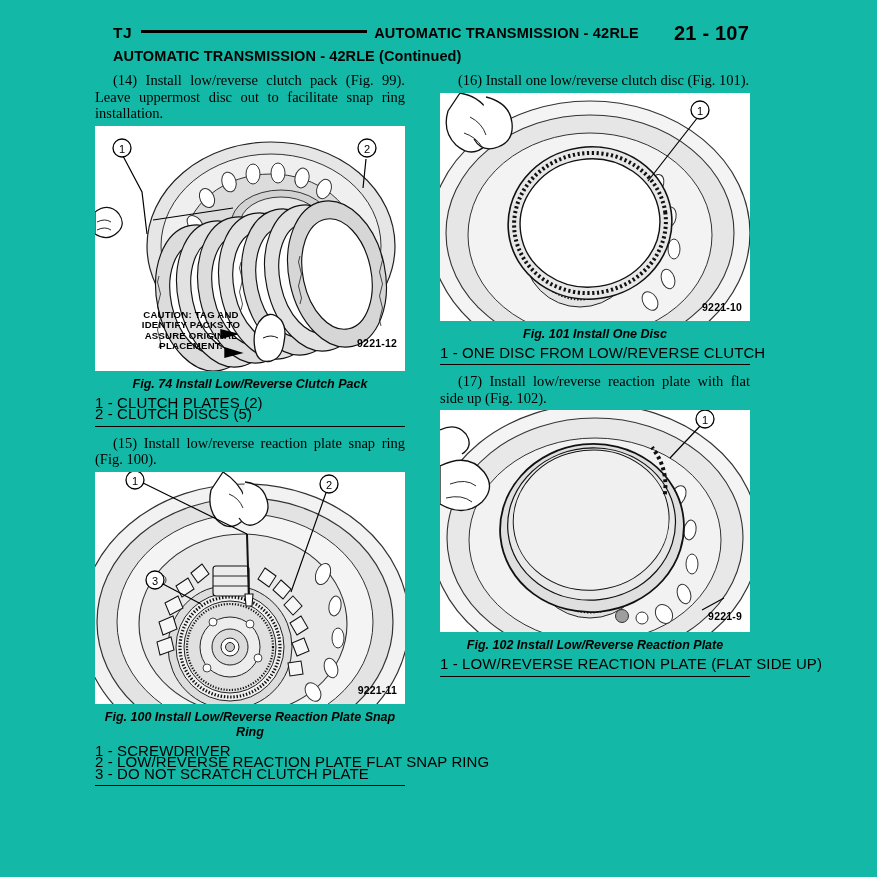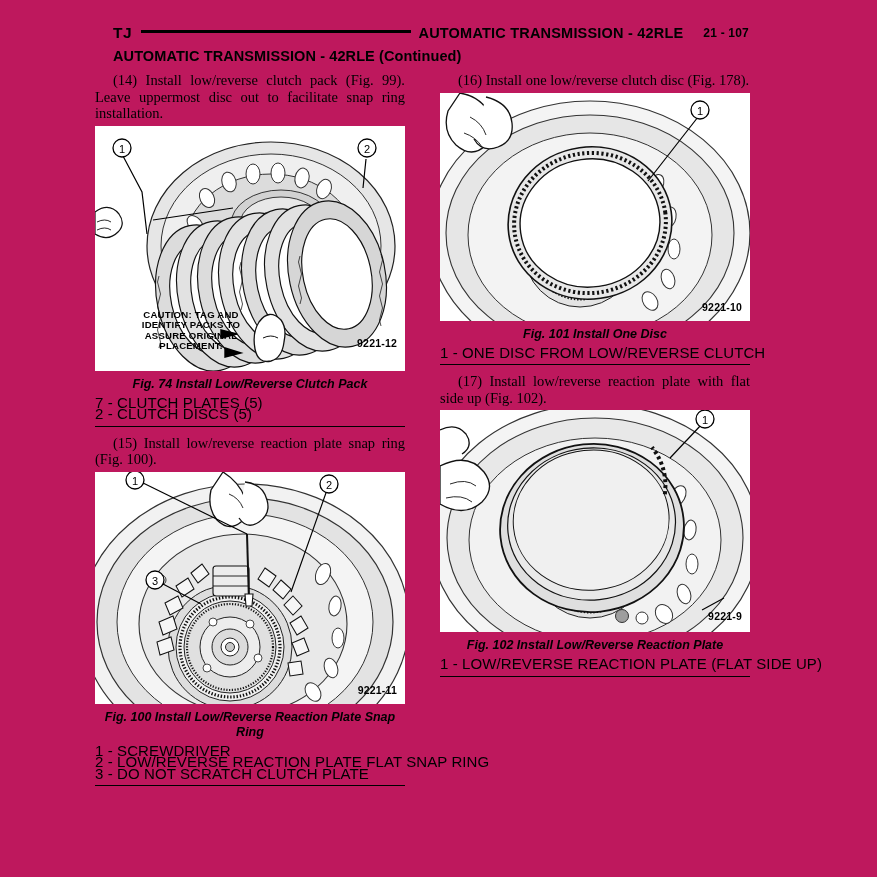--- a/index.html
+++ b/index.html
@@ -4,21 +4,21 @@
 <style>
   html, body {
     margin: 0;
     padding: 0;
     background: #ffffff;
   }
   .page {
     position: relative;
     width: 877px;
     height: 877px;
-    background: #be185d;
+    background: #14b8a6;
     font-family: "Liberation Serif", serif;
     color: #000000;
     overflow: hidden;
   }
 
   
   .header {
     position: absolute;
     left: 113px;
     top: 22px;
@@ -41,23 +41,23 @@
     margin: 0 7px 3px 9px;
   }
   .header-title {
     font-weight: bold;
     font-size: 14.5px;
     white-space: nowrap;
     letter-spacing: 0.2px;
   }
   .header-page {
     font-weight: bold;
-    font-size: 12px;
+    font-size: 20px;
     white-space: nowrap;
-    margin-left: 20px;
+    margin-left: 35px;
     letter-spacing: 0.2px;
   }
 
   .subhead {
     position: absolute;
     left: 113px;
     top: 48px;
     font-family: "Liberation Sans", sans-serif;
     font-weight: bold;
     font-size: 14.5px;
@@ -257,21 +257,21 @@
             <circle cx="27" cy="22" r="9" fill="#fff" stroke="#000" stroke-width="1.3"></circle>
             <text x="27" y="26.5" font-family="Liberation Sans, sans-serif" font-size="11" text-anchor="middle" fill="#000">1</text>
             <circle cx="272" cy="22" r="9" fill="#fff" stroke="#000" stroke-width="1.3"></circle>
             <text x="272" y="26.5" font-family="Liberation Sans, sans-serif" font-size="11" text-anchor="middle" fill="#000">2</text>
           </g>
         </svg>
       </div>
 
       <div class="fig-caption">Fig. 74 Install Low/Reverse Clutch Pack</div>
       <div class="fig-legend">
-        <div class="legend-line">7 - CLUTCH PLATES (5)</div>
+        <div class="legend-line">1 - CLUTCH PLATES (2)</div>
         <div class="legend-line">2 - CLUTCH DISCS (5)</div>
       </div>
       <div class="fig-rule"></div>
     </div>
 
     <p class="para">(15) Install low/reverse reaction plate snap ring (Fig. 100).</p>
 
     <div class="fig-block">
       <div class="illo" style="height:232px;">
         <svg viewBox="0 0 310 232" xmlns="http://www.w3.org/2000/svg">
@@ -373,21 +373,21 @@
         <div class="legend-line">2 - LOW/REVERSE REACTION PLATE FLAT SNAP RING</div>
         <div class="legend-line">3 - DO NOT SCRATCH CLUTCH PLATE</div>
       </div>
       <div class="fig-rule"></div>
     </div>
 
   </div>
 
   <div class="col col-right">
 
-    <p class="para">(16) Install one low/reverse clutch disc (Fig. 178).</p>
+    <p class="para">(16) Install one low/reverse clutch disc (Fig. 101).</p>
 
     <div class="fig-block">
       <div class="illo" style="height:228px;">
         <svg viewBox="0 0 310 228" xmlns="http://www.w3.org/2000/svg">
           <defs>
               <clipPath id="c101">
                 <rect x="0" y="0" width="310" height="228"></rect>
               </clipPath>
             </defs>
           <g clip-path="url(#c101)" fill="none" stroke="#000">

